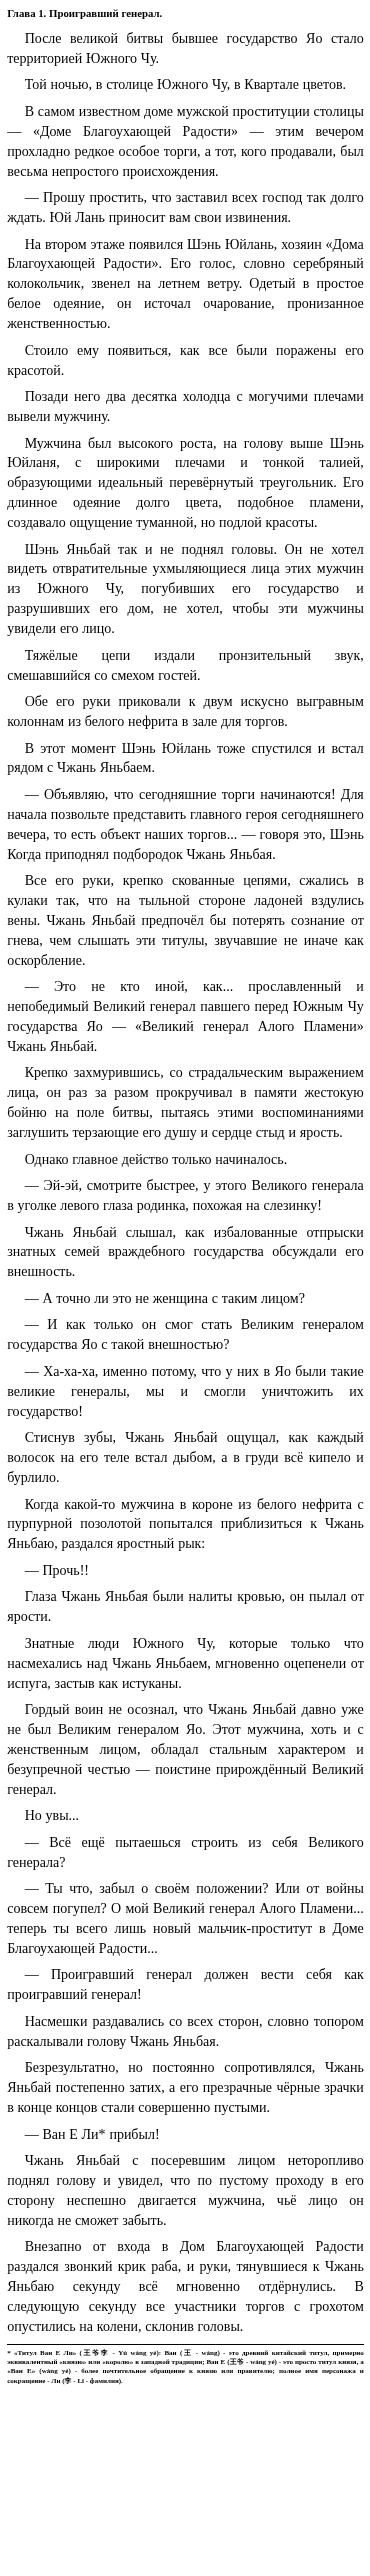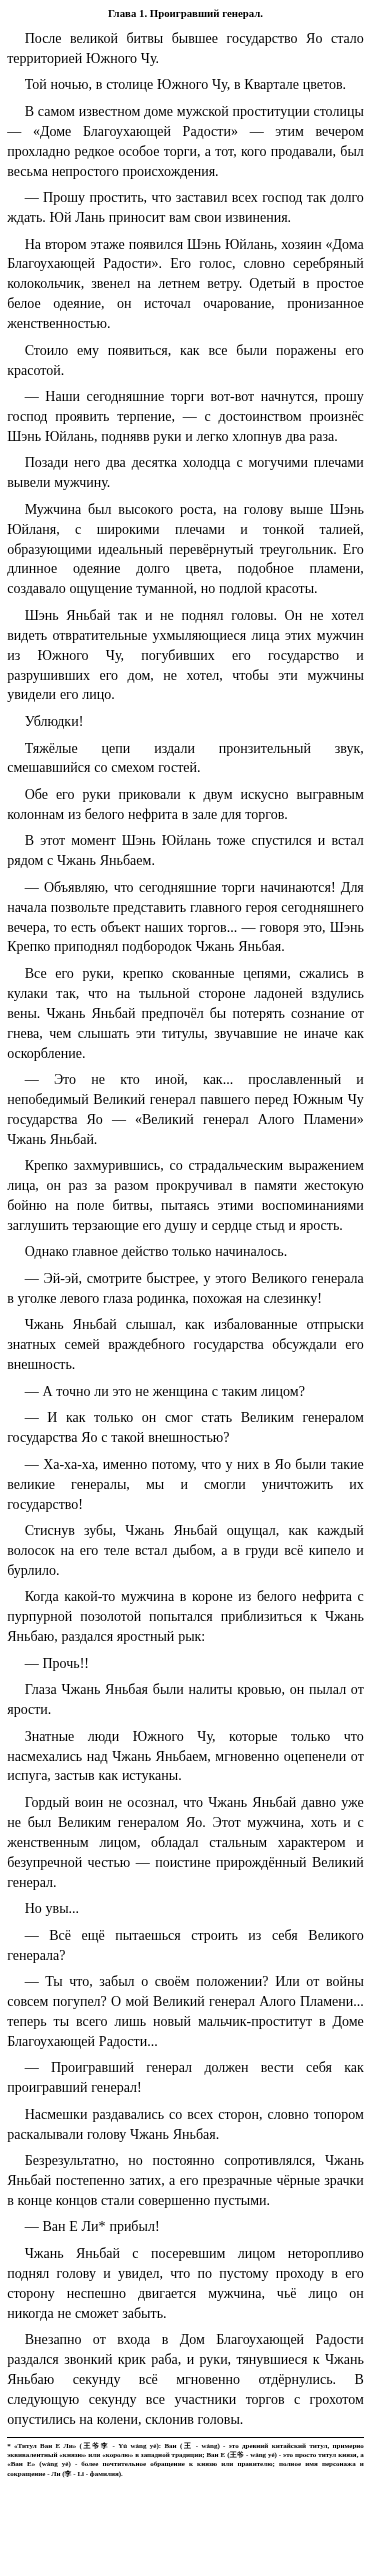--- a/index.html
+++ b/index.html
@@ -19,21 +19,21 @@
     padding: 5.2px 7.2px 20.6px 7.2px;
     background: #ffffff;
     position: relative;
   }
   .chapter-title {
     font-family: "Liberation Serif", "DejaVu Serif", serif;
     font-size: 10.8px;
     font-weight: bold;
     line-height: 1.25;
     margin: 2.1px 0 8.2px 0;
-    text-align: center;
+    text-align: left;
     color: #000;
   }
   p.para {
     font-size: 14px;
     line-height: 1.42;
     margin: 0 0 6.7px 0;
     text-align: justify;
     text-indent: 17.5px;
     color: #000;
     hyphens: auto;
@@ -67,29 +67,27 @@
 
 <div class="page">
   <h1 class="chapter-title">Глава 1. Проигравший генерал.</h1>
   <div id="body-text">
       <p class="para">После великой битвы бывшее государство Яо стало территорией Южного Чу.</p>
       <p class="para">Той ночью, в столице Южного Чу, в Квартале цветов.</p>
       <p class="para">В самом известном доме мужской проституции столицы — «Доме Благоухающей Радости» — этим вечером прохладно редкое особое торги, а тот, кого продавали, был весьма непростого происхождения.</p>
       <p class="para">— Прошу простить, что заставил всех господ так долго ждать. Юй Лань приносит вам свои извинения.</p>
       <p class="para">На втором этаже появился Шэнь Юйлань, хозяин «Дома Благоухающей Радости». Его голос, словно серебряный колокольчик, звенел на летнем ветру. Одетый в простое белое одеяние, он источал очарование, пронизанное женственностью.</p>
       <p class="para">Стоило ему появиться, как все были поражены его красотой.</p>
-      <p class="para">— Наши сегодняшние торги вот-вот начнутся, прошу господ проявить терпение, — с достоинством произнёс Шэнь Юйлань, поднявв руки и легко хлопнув два раза.</p>
       <p class="para">Позади него два десятка холодца с могучими плечами вывели мужчину.</p>
       <p class="para">Мужчина был высокого роста, на голову выше Шэнь Юйланя, с широкими плечами и тонкой талией, образующими идеальный перевёрнутый треугольник. Его длинное одеяние долго цвета, подобное пламени, создавало ощущение туманной, но подлой красоты.</p>
       <p class="para">Шэнь Яньбай так и не поднял головы. Он не хотел видеть отвратительные ухмыляющиеся лица этих мужчин из Южного Чу, погубивших его государство и разрушивших его дом, не хотел, чтобы эти мужчины увидели его лицо.</p>
-      <p class="para">Ублюдки!</p>
       <p class="para">Тяжёлые цепи издали пронзительный звук, смешавшийся со смехом гостей.</p>
       <p class="para">Обе его руки приковали к двум искусно выгравным колоннам из белого нефрита в зале для торгов.</p>
       <p class="para">В этот момент Шэнь Юйлань тоже спустился и встал рядом с Чжань Яньбаем.</p>
-      <p class="para">— Объявляю, что сегодняшние торги начинаются! Для начала позвольте представить главного героя сегодняшнего вечера, то есть объект наших торгов... — говоря это, Шэнь Крепко приподнял подбородок Чжань Яньбая.</p>
+      <p class="para">— Объявляю, что сегодняшние торги начинаются! Для начала позвольте представить главного героя сегодняшнего вечера, то есть объект наших торгов... — говоря это, Шэнь Когда приподнял подбородок Чжань Яньбая.</p>
       <p class="para">Все его руки, крепко скованные цепями, сжались в кулаки так, что на тыльной стороне ладоней вздулись вены. Чжань Яньбай предпочёл бы потерять сознание от гнева, чем слышать эти титулы, звучавшие не иначе как оскорбление.</p>
       <p class="para">— Это не кто иной, как... прославленный и непобедимый Великий генерал павшего перед Южным Чу государства Яо — «Великий генерал Алого Пламени» Чжань Яньбай.</p>
       <p class="para">Крепко захмурившись, со страдальческим выражением лица, он раз за разом прокручивал в памяти жестокую бойню на поле битвы, пытаясь этими воспоминаниями заглушить терзающие его душу и сердце стыд и ярость.</p>
       <p class="para">Однако главное действо только начиналось.</p>
       <p class="para">— Эй-эй, смотрите быстрее, у этого Великого генерала в уголке левого глаза родинка, похожая на слезинку!</p>
       <p class="para">Чжань Яньбай слышал, как избалованные отпрыски знатных семей враждебного государства обсуждали его внешность.</p>
       <p class="para">— А точно ли это не женщина с таким лицом?</p>
       <p class="para">— И как только он смог стать Великим генералом государства Яо с такой внешностью?</p>
       <p class="para">— Ха-ха-ха, именно потому, что у них в Яо были такие великие генералы, мы и смогли уничтожить их государство!</p>
       <p class="para">Стиснув зубы, Чжань Яньбай ощущал, как каждый волосок на его теле встал дыбом, а в груди всё кипело и бурлило.</p>

